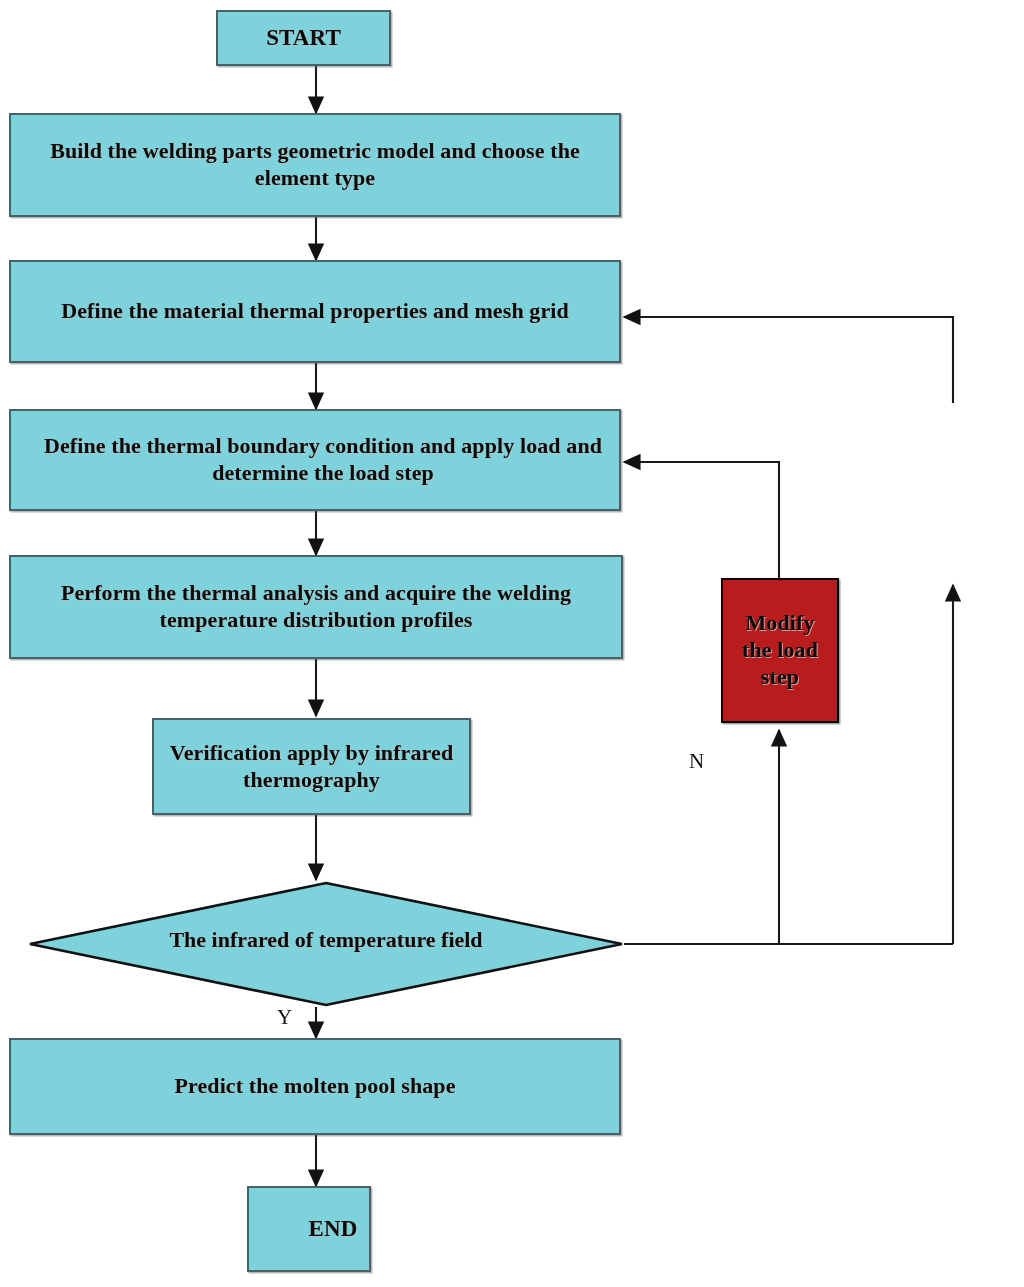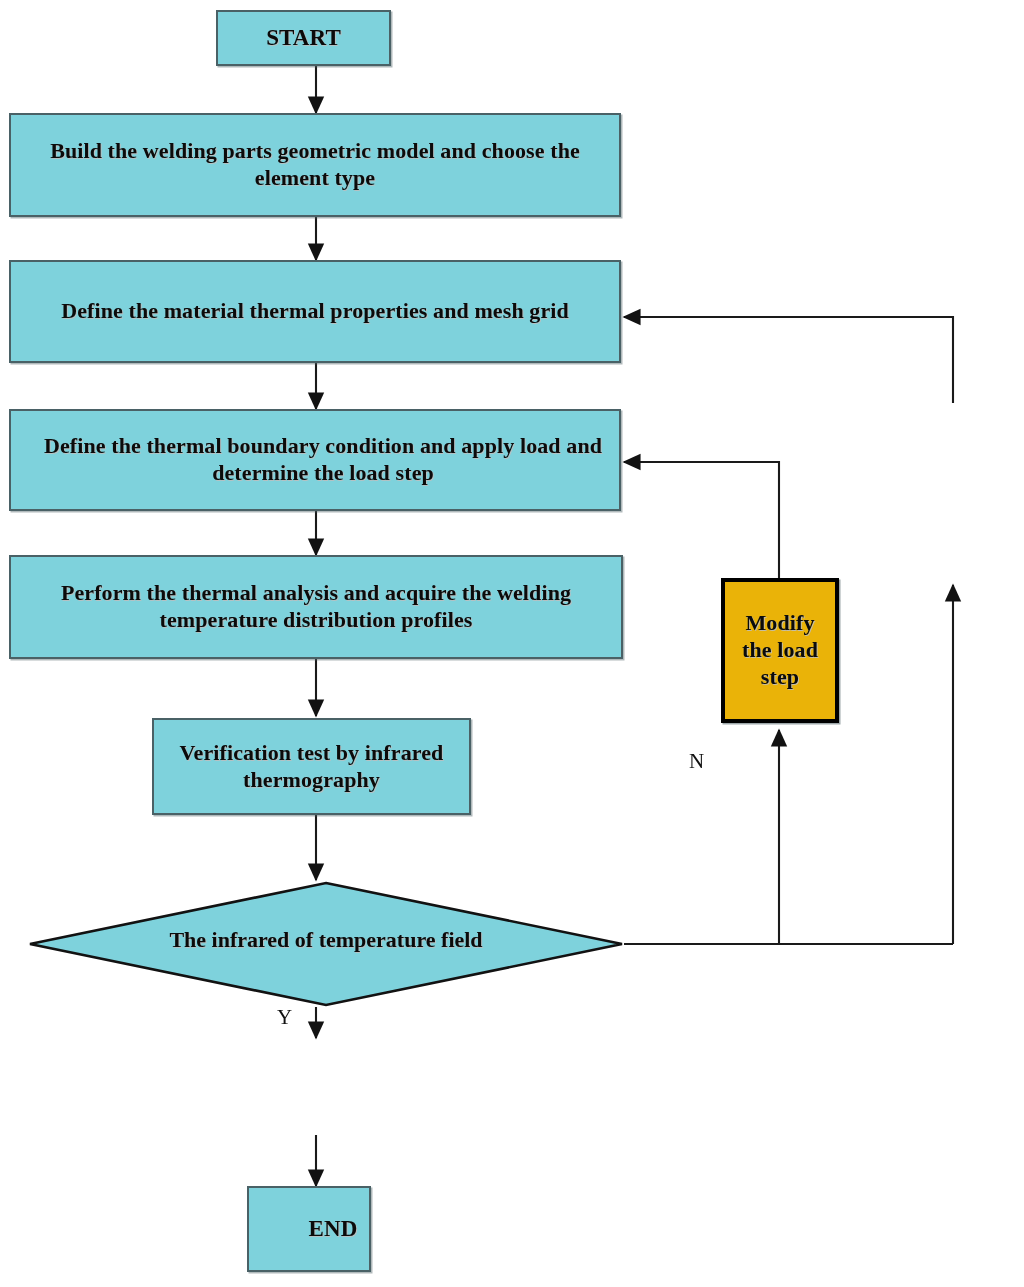--- a/index.html
+++ b/index.html
@@ -40,22 +40,22 @@
     letter-spacing: 0.1px;
     text-shadow: 1px 1px 0 rgba(190,190,190,0.85);
   }
   .node.proc {
     background: #7ed2dc;
     border: 2px solid #4a6166;
     box-shadow: 1.5px 1.5px 0 rgba(80,100,105,0.45);
     text-align: center;
   }
   .node.accent {
-    background: #eab308;
-    border: 4px solid #000000;
+    background: #b91c1c;
+    border: 2px solid #000000;
     box-shadow: 1.5px 1.5px 0 rgba(60,80,85,0.5);
   }
   .node .txt {
     padding: 0 14px;
     display: block;
   }
   .decision {
     position: absolute;
     display: flex;
     align-items: center;
@@ -142,32 +142,35 @@
 
   <div class="node proc" style="left:9px; top:409px; width:612px; height:102px; font-size:22px;padding-left:16px;">
     <span class="txt">Define the thermal boundary condition and apply load and determine the load step</span>
   </div>
 
   <div class="node proc" style="left:9px; top:555px; width:614px; height:104px; font-size:22px;">
     <span class="txt">Perform the thermal analysis and acquire the welding temperature distribution profiles</span>
   </div>
 
   <div class="node proc" style="left:152px; top:718px; width:319px; height:97px; font-size:22px;">
-    <span class="txt">Verification test by infrared thermography</span>
+    <span class="txt">Verification apply by infrared thermography</span>
   </div>
 
   <div class="decision" style="left:28px; top:881px; width:596px; height:126px;">
     <svg class="dshape" viewBox="0 0 596 126" preserveAspectRatio="none">
       <polygon points="298,2 594,63 298,124 2,63" fill="#7ed2dc" stroke="#121212" stroke-width="2.6"></polygon>
     </svg>
     <div class="dlabel" style="font-size:22px;">
       <span>The infrared of temperature field</span>
     </div>
   </div>
 
+  <div class="node proc" style="left:9px; top:1038px; width:612px; height:97px; font-size:22px;">
+    <span class="txt">Predict the molten pool shape</span>
+  </div>
 
   <div class="node proc" style="left:247px; top:1186px; width:124px; height:86px; font-size:23px;padding-left:48px;">
     <span class="txt">END</span>
   </div>
 
   <div class="node accent" style="left:721px; top:578px; width:118px; height:145px; font-size:22px;">
     <span class="txt" style="padding:0 6px;">Modify the load step</span>
   </div>
 
 

